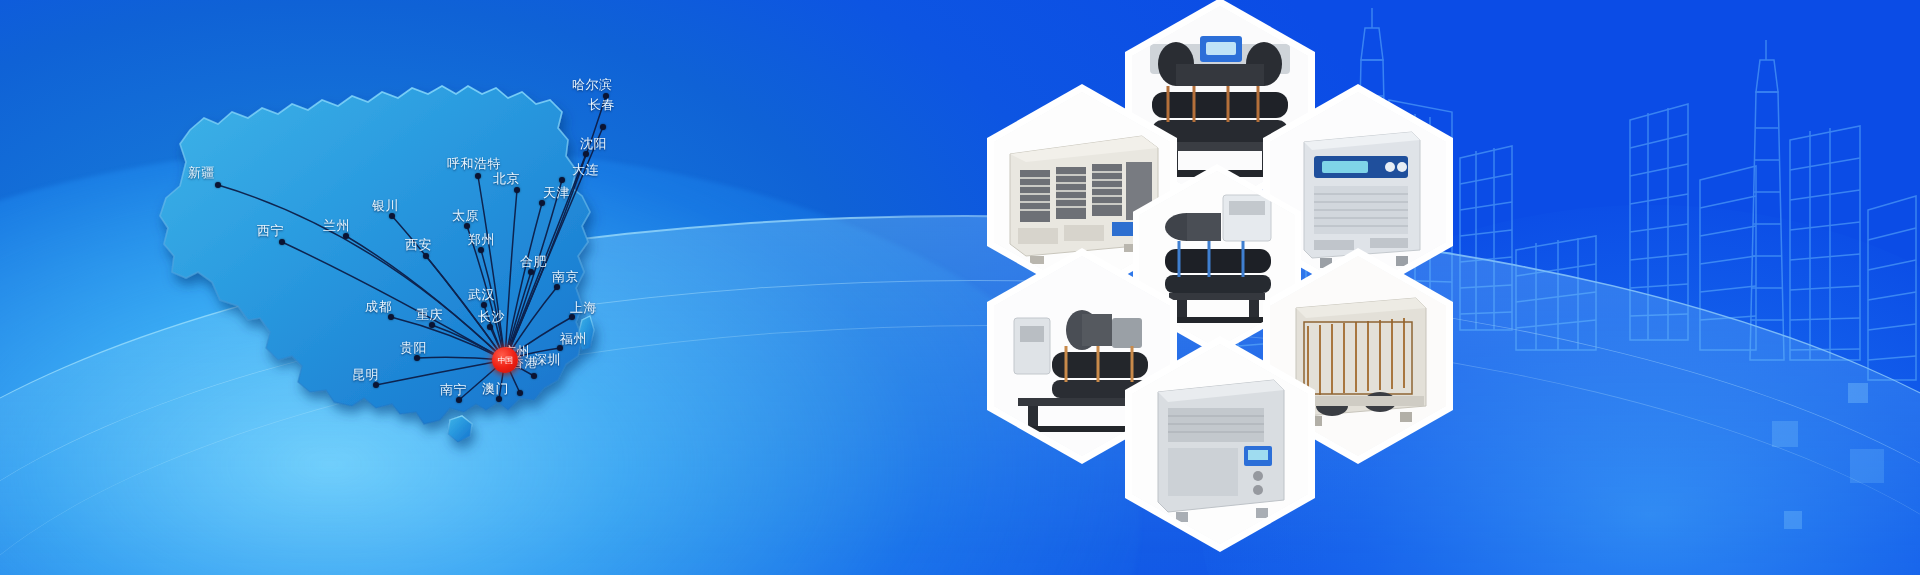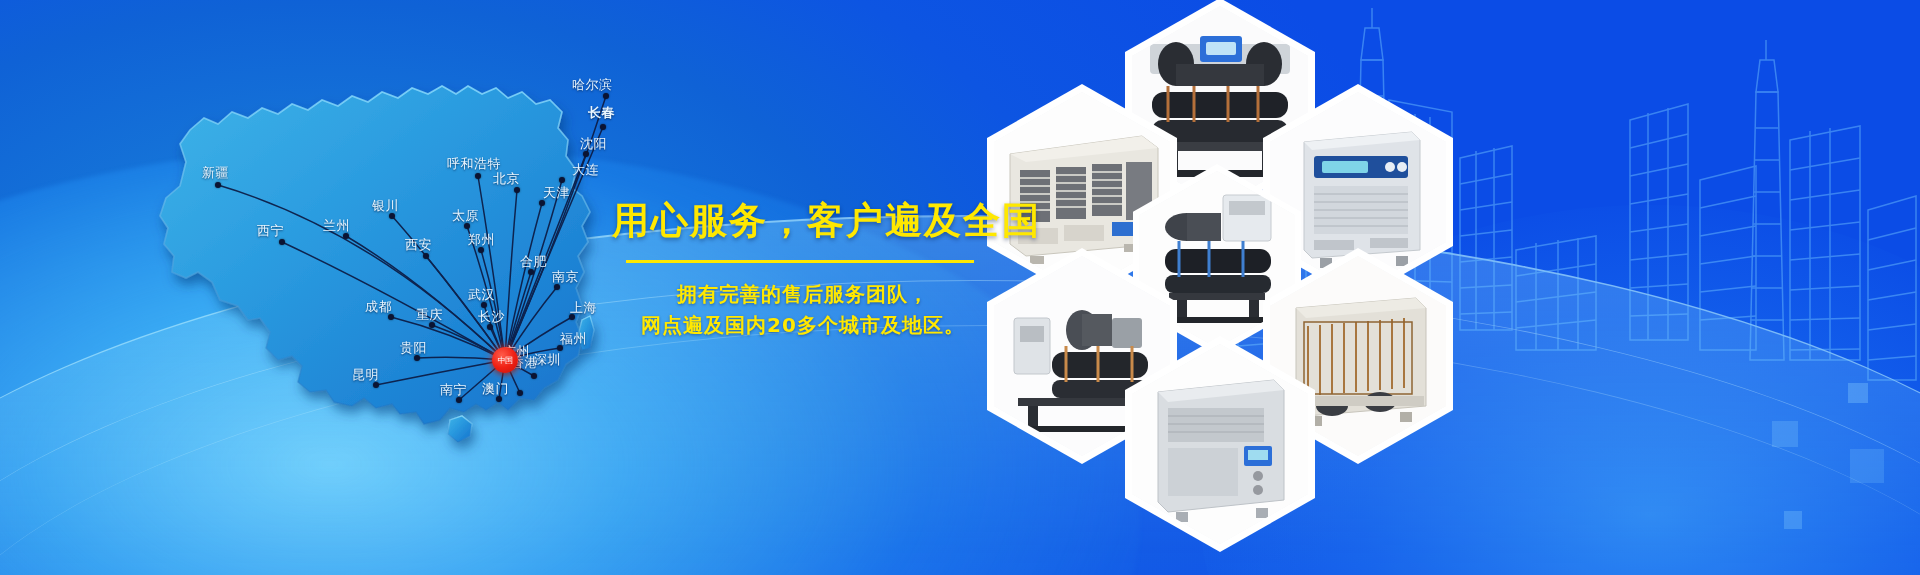--- a/index.html
+++ b/index.html
@@ -221,33 +221,33 @@
         <path d="M379 379 Q382 360 385 340"></path>
         <path d="M400 373 Q392 356 385 340"></path>
         <path d="M414 356 Q400 348 385 340"></path>
         <path d="M392 341 Q388 340 385 340"></path>
       </g>
     </svg>
 
     <div id="city-layer">
         <div class="city-label" style="left: 452px; top: 58px;">哈尔滨</div>
         <div class="city-dot" style="left: 483px; top: 73px;"></div>
-        <div class="city-label" style="left: 468px; top: 86px; font-weight: bold;">长春</div>
+        <div class="city-label" style="left: 468px; top: 78px;">长春</div>
         <div class="city-dot" style="left: 480px; top: 104px;"></div>
         <div class="city-label" style="left: 460px; top: 117px;">沈阳</div>
         <div class="city-dot" style="left: 463px; top: 131px;"></div>
         <div class="city-label" style="left: 452px; top: 143px;">大连</div>
         <div class="city-dot" style="left: 439px; top: 157px;"></div>
         <div class="city-label" style="left: 373px; top: 152px; text-align: center;">北京</div>
         <div class="city-dot" style="left: 394px; top: 167px;"></div>
         <div class="city-label" style="left: 423px; top: 166px;">天津</div>
         <div class="city-dot" style="left: 419px; top: 180px;"></div>
         <div class="city-label" style="left: 327px; top: 137px;">呼和浩特</div>
         <div class="city-dot" style="left: 355px; top: 153px;"></div>
-        <div class="city-label" style="left: 82px; top: 146px;">新疆</div>
+        <div class="city-label" style="left: 68px; top: 146px;">新疆</div>
         <div class="city-dot" style="left: 95px; top: 162px;"></div>
         <div class="city-label" style="left: 252px; top: 179px;">银川</div>
         <div class="city-dot" style="left: 269px; top: 193px;"></div>
         <div class="city-label" style="left: 203px; top: 199px;">兰州</div>
         <div class="city-dot" style="left: 223px; top: 213px;"></div>
         <div class="city-label" style="left: 137px; top: 204px;">西宁</div>
         <div class="city-dot" style="left: 159px; top: 219px;"></div>
         <div class="city-label" style="left: 332px; top: 189px;">太原</div>
         <div class="city-dot" style="left: 344px; top: 203px;"></div>
         <div class="city-label" style="left: 285px; top: 218px;">西安</div>
@@ -282,28 +282,20 @@
         <div class="city-dot" style="left: 411px; top: 353px;"></div>
         <div class="city-label" style="left: 440px; top: 312px;">福州</div>
         <div class="city-dot" style="left: 437px; top: 325px;"></div>
         <div class="city-label" style="left: 383px; top: 325px;">广州</div>
         <div class="city-dot" style="left: 389px; top: 338px;"></div>
       </div>
 
     <div class="hub" id="hub-marker" style="left: 372px; top: 327px;">中国</div>
   </div>
 
-  <div class="copy">
-    <div class="headline">用心服务，客户遍及全国</div>
-    <div class="rule"></div>
-    <div class="sub">
-      <div>拥有完善的售后服务团队，</div>
-      <div>网点遍及国内20多个城市及地区。</div>
-    </div>
-  </div>
 
   <div class="hexgrid">
 
     <div class="hex" style="left:150px; top:6px;">
       <div class="inner">
         <svg viewBox="0 0 176 200">
           <rect width="176" height="200" fill="#fbfbfc"></rect>
           <rect x="18" y="38" width="140" height="30" rx="4" fill="#cfd4d9"></rect>
           <rect x="68" y="30" width="42" height="26" rx="3" fill="#2c6fd8"></rect>
           <rect x="74" y="36" width="30" height="13" rx="2" fill="#bfe3f7"></rect>

